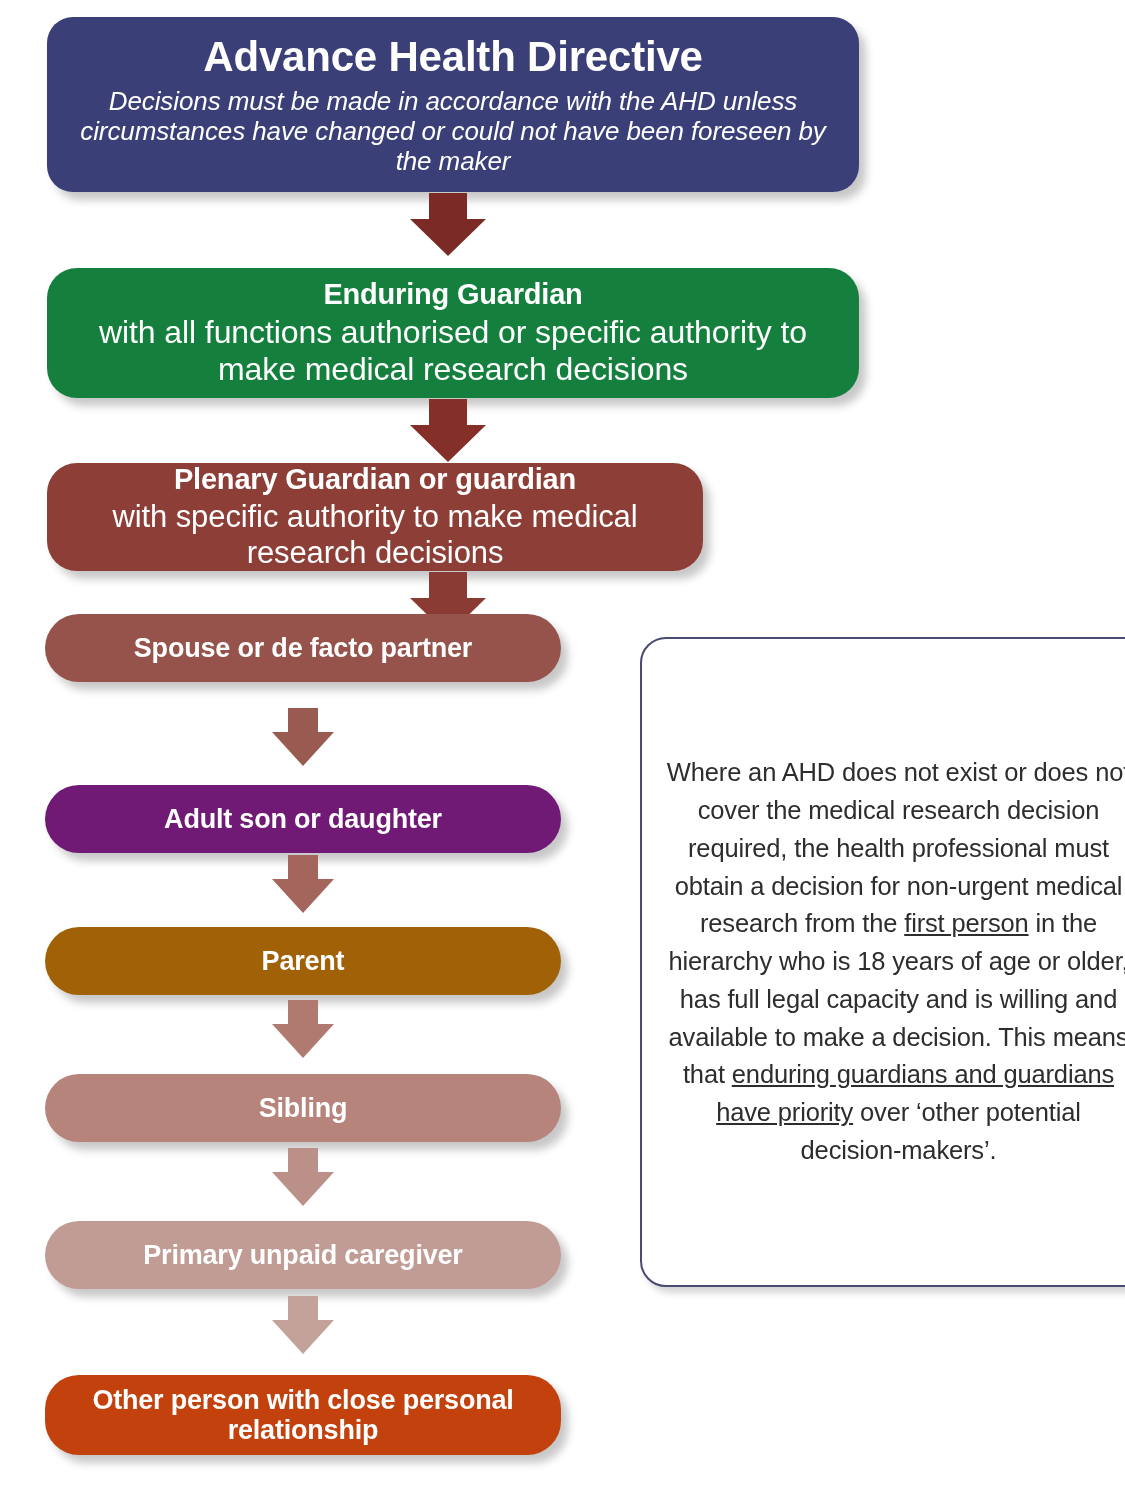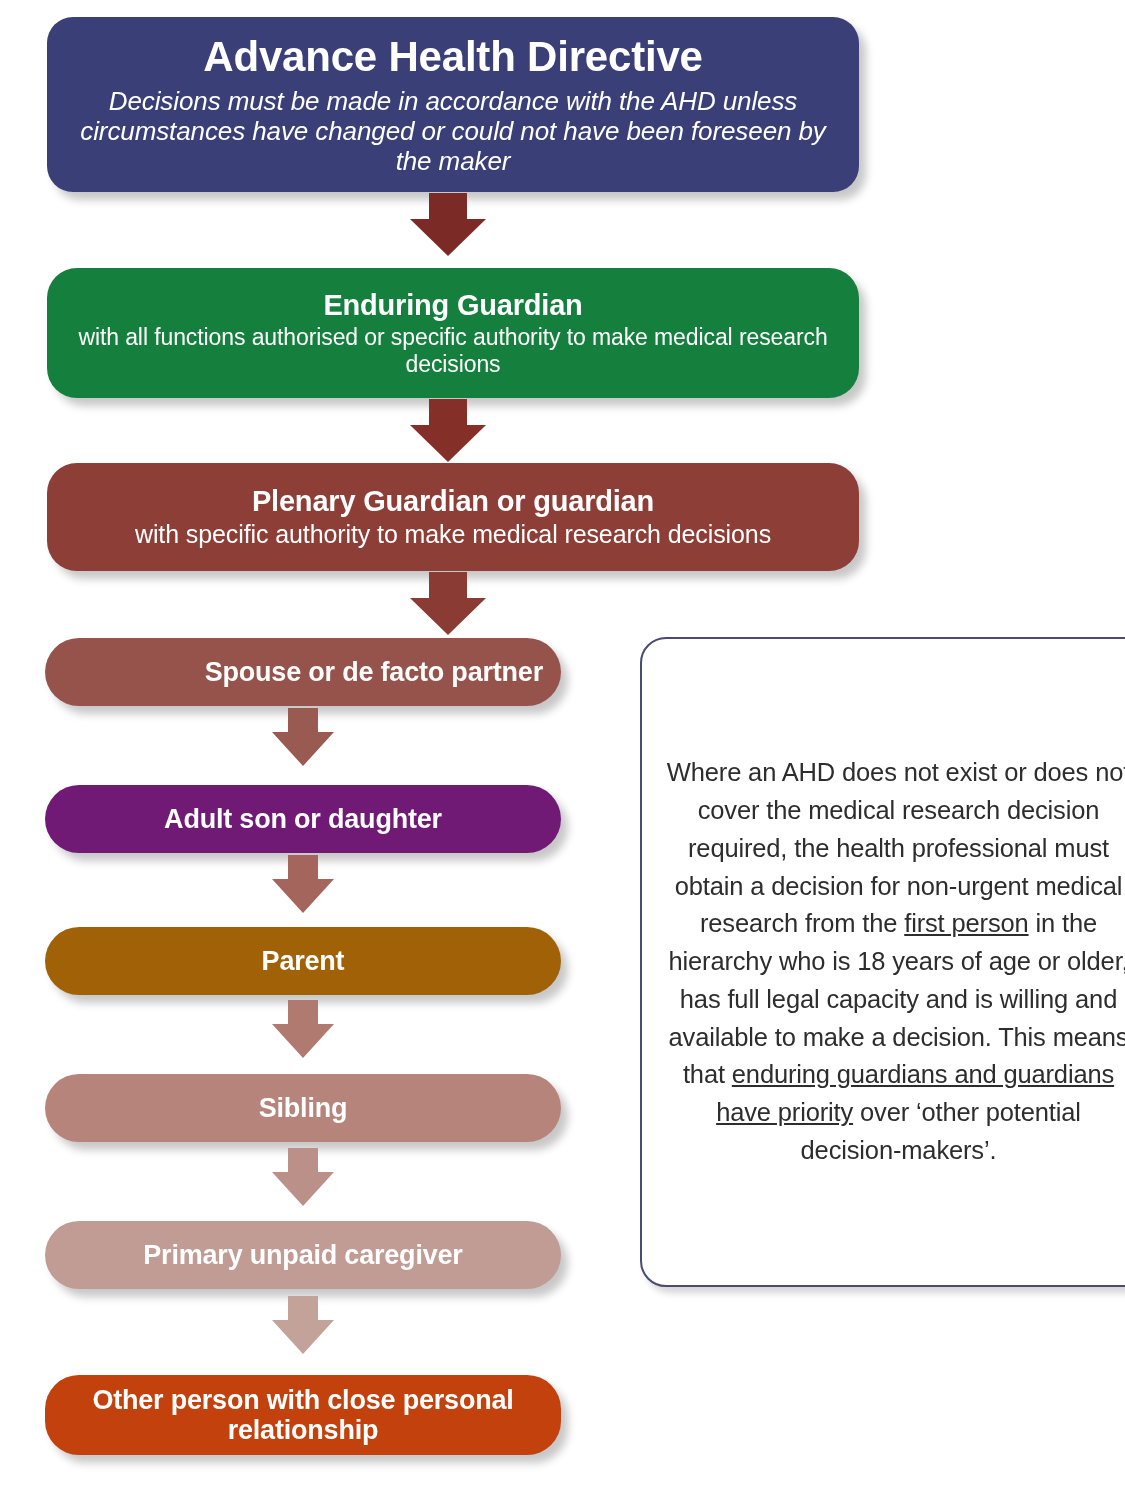--- a/index.html
+++ b/index.html
@@ -61,42 +61,42 @@
 
   
   #box-eg {
     left: 47px;
     top: 268px;
     width: 812px;
     height: 130px;
     background: #8a322c;
   }
   #box-eg .title { font-size: 29px; margin-bottom: 3px; }
-  #box-eg .sub   { font-size: 23px; }
+  #box-eg .sub   { font-size: 32px; }
 
   #box-pg {
     left: 47px;
     top: 463px;
-    width: 812px;
+    width: 656px;
     height: 108px;
     background: #8d3e36;
   }
   #box-pg .title { font-size: 29px; margin-bottom: 3px; }
-  #box-pg .sub   { font-size: 25px; }
+  #box-pg .sub   { font-size: 31px; }
 
   
   .hnode {
     left: 45px;
     width: 516px;
     height: 68px;
     border-radius: 34px;
   }
   .hnode .title { font-size: 27px; }
 
-  #box-spouse    { top: 638px;  background: #95534b; align-items: flex-end; }
+  #box-spouse    { top: 614px;  background: #95534b; }
   #box-child     { top: 785px;  background: #9c5c53; }
   #box-parent    { top: 927px;  background: #a96b62; }
   #box-sibling   { top: 1074px; background: #b7847c; }
   #box-caregiver { top: 1221px; background: #c09c94; }
   #box-other     { top: 1375px; background: #c5a49c; height: 80px; }
   #box-other .title { line-height: 1.12; }
 
   
   .arrow {
     position: absolute;

